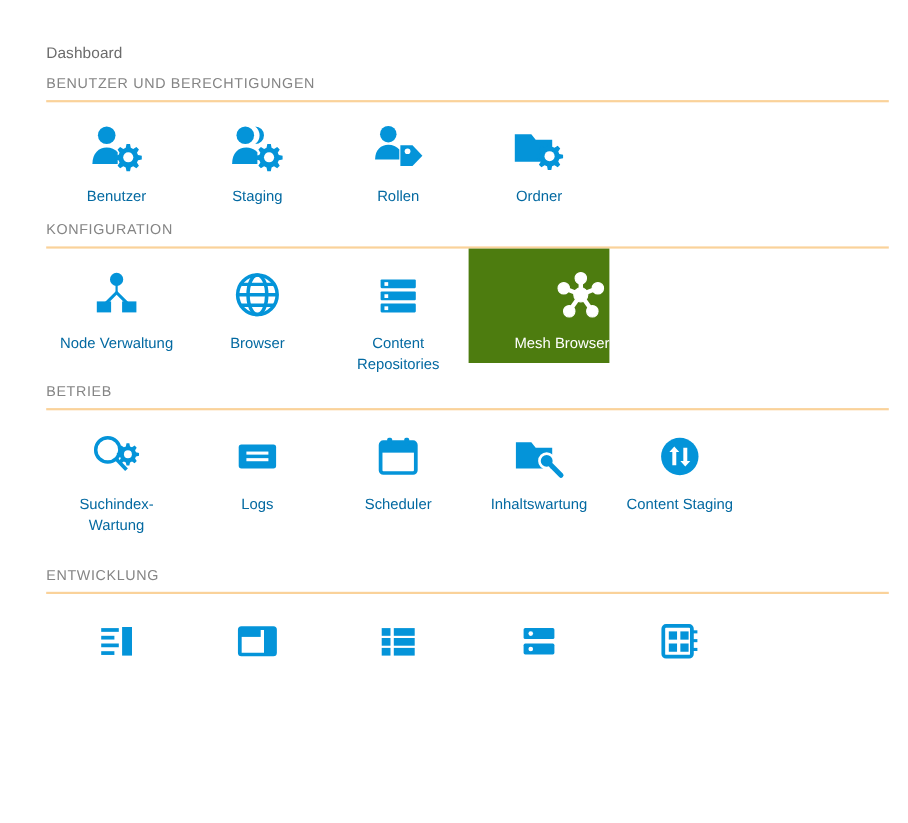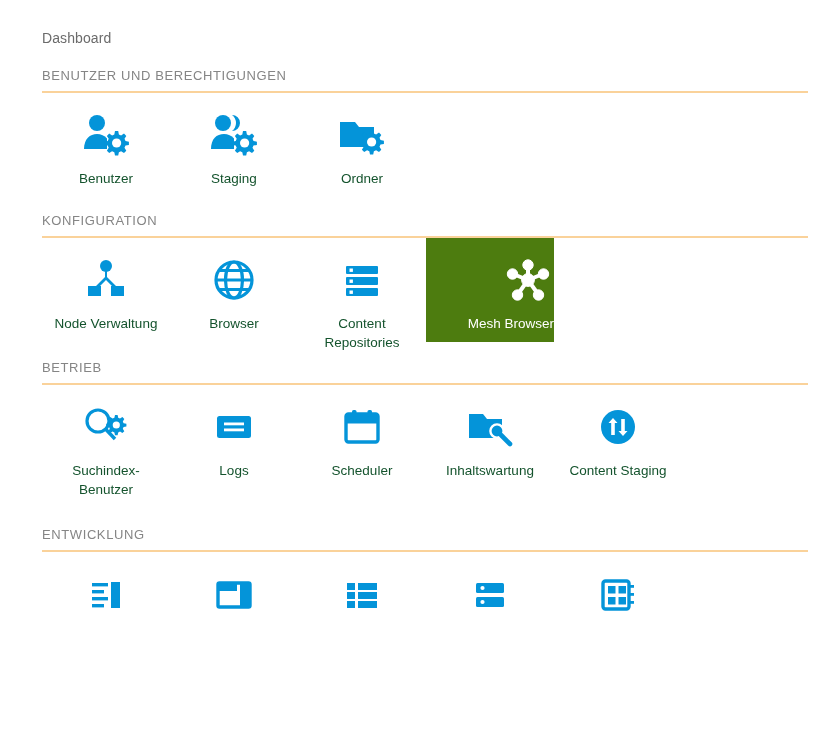--- a/index.html
+++ b/index.html
@@ -18,21 +18,21 @@
     position: relative;
     width: 825px;
     height: 748px;
     background: #ffffff;
   }
 
   
   .breadcrumb {
     position: absolute;
     left: 42px;
-    top: 28px;
+    top: 38px;
     font-size: 14px;
     color: #6b6b6b;
     letter-spacing: 0.1px;
     line-height: 20px;
   }
 
   
   .sections {
     position: absolute;
     left: 0;
@@ -82,21 +82,21 @@
     justify-content: center;
     margin-bottom: 8px;
   }
   .tile .tile-icon svg {
     display: block;
   }
   .tile .tile-label {
     font-size: 13.5px;
     line-height: 19px;
     text-align: center;
-    color: #14532d;
+    color: #0369a1;
     max-width: 112px;
     white-space: pre-line;
   }
   .tile.selected {
     background: #4d7c0f;
     align-items: flex-end;
   }
   .tile.selected .tile-label {
     color: #ffffff;
   }
@@ -104,21 +104,21 @@
   .tile.selected svg circle,
   .tile.selected svg rect,
   .tile.selected svg polygon,
   .tile.selected svg line {
     fill: #ffffff;
     stroke: #ffffff;
   }
 
   
   .section.s0 .tiles { height: 104px; }
-  .section.s1 { margin-top: 16px; }
+  .section.s1 { margin-top: 4px; }
   .section.s2 { }
   .section.s3 { margin-top: 20px; }
   .section.s1 .tile { min-height: 104px; }
 </style>
 </head>
 <body>
 
 <div id="app">
 
   <div class="breadcrumb">
@@ -150,20 +150,31 @@
               <circle cx="13" cy="10" r="8" fill="#0494d9"></circle>
               <path d="M22 2 a8 8 0 0 1 0 16 a10 10 0 0 0 0-16 Z" fill="#0494d9"></path>
               <path d="M1 36 C1 26 6.5 21 14 21 C18 21 21.5 22.6 24 25.5 L24 36 Z" fill="#0494d9"></path>
               <path d="M33 18 l3.2 0 0.7 3.4 2.2 1.0 2.9-1.8 2.3 2.3 -1.8 2.9 1.0 2.2 3.4 0.7 0 3.2 -3.4 0.7 -1.0 2.2 1.8 2.9 -2.3 2.3 -2.9-1.8 -2.2 1.0 -0.7 3.4 -3.2 0 -0.7-3.4 -2.2-1.0 -2.9 1.8 -2.3-2.3 1.8-2.9 -1.0-2.2 -3.4-0.7 0-3.2 3.4-0.7 1.0-2.2 -1.8-2.9 2.3-2.3 2.9 1.8 2.2-1.0 Z" fill="#0494d9"></path>
               <circle cx="34.6" cy="30" r="4.6" fill="#ffffff"></circle>
             </svg>
           </span>
           <span class="tile-label">Staging</span>
         </div>
 
+        <div class="tile">
+          <span class="tile-icon">
+            <svg width="48" height="44" viewBox="0 0 48 44">
+              <circle cx="15" cy="9" r="7.5" fill="#0494d9"></circle>
+              <path d="M3 32 C3 23 8.5 18.5 15 18.5 C19 18.5 22.5 20 25 22.8 L25 32 Z" fill="#0494d9"></path>
+              <path d="M26 19 L37 19 L46 28.5 L37 38 L26 38 Z" fill="#0494d9"></path>
+              <circle cx="32.5" cy="24.5" r="2.6" fill="#ffffff"></circle>
+            </svg>
+          </span>
+          <span class="tile-label">Rollen</span>
+        </div>
 
         <div class="tile">
           <span class="tile-icon">
             <svg width="48" height="44" viewBox="0 0 48 44">
               <path d="M2 9 L17 9 L21 14 L36 14 L36 34 L2 34 Z" fill="#0494d9"></path>
               <path d="M32 17 l3.2 0 0.7 3.4 2.2 1.0 2.9-1.8 2.3 2.3 -1.8 2.9 1.0 2.2 3.4 0.7 0 3.2 -3.4 0.7 -1.0 2.2 1.8 2.9 -2.3 2.3 -2.9-1.8 -2.2 1.0 -0.7 3.4 -3.2 0 -0.7-3.4 -2.2-1.0 -2.9 1.8 -2.3-2.3 1.8-2.9 -1.0-2.2 -3.4-0.7 0-3.2 3.4-0.7 1.0-2.2 -1.8-2.9 2.3-2.3 2.9 1.8 2.2-1.0 Z" fill="#0494d9"></path>
               <circle cx="33.6" cy="29" r="4.6" fill="#ffffff"></circle>
             </svg>
           </span>
           <span class="tile-label">Ordner</span>
@@ -248,21 +259,21 @@
         <div class="tile">
           <span class="tile-icon">
             <svg width="48" height="44" viewBox="0 0 48 44">
               <circle cx="16" cy="16" r="11" fill="none" stroke="#0494d9" stroke-width="3.2"></circle>
               <line x1="23.5" y1="24" x2="33" y2="34" stroke="#0494d9" stroke-width="3.4"></line>
               <path d="M33 10 l2.6 0 0.6 2.8 1.8 0.8 2.4-1.5 1.9 1.9 -1.5 2.4 0.8 1.8 2.8 0.6 0 2.6 -2.8 0.6 -0.8 1.8 1.5 2.4 -1.9 1.9 -2.4-1.5 -1.8 0.8 -0.6 2.8 -2.6 0 -0.6-2.8 -1.8-0.8 -2.4 1.5 -1.9-1.9 1.5-2.4 -0.8-1.8 -2.8-0.6 0-2.6 2.8-0.6 0.8-1.8 -1.5-2.4 1.9-1.9 2.4 1.5 1.8-0.8 Z" fill="#0494d9"></path>
               <circle cx="34.3" cy="20" r="3.6" fill="#ffffff"></circle>
             </svg>
           </span>
           <span class="tile-label">Suchindex-
-Benutzer</span>
+Wartung</span>
         </div>
 
         <div class="tile">
           <span class="tile-icon">
             <svg width="44" height="44" viewBox="0 0 44 44">
               <rect x="5" y="11" width="34" height="22" rx="2.5" fill="#0494d9"></rect>
               <rect x="12" y="17.5" width="20" height="2.8" fill="#ffffff"></rect>
               <rect x="12" y="23.5" width="20" height="2.8" fill="#ffffff"></rect>
             </svg>
           </span>

